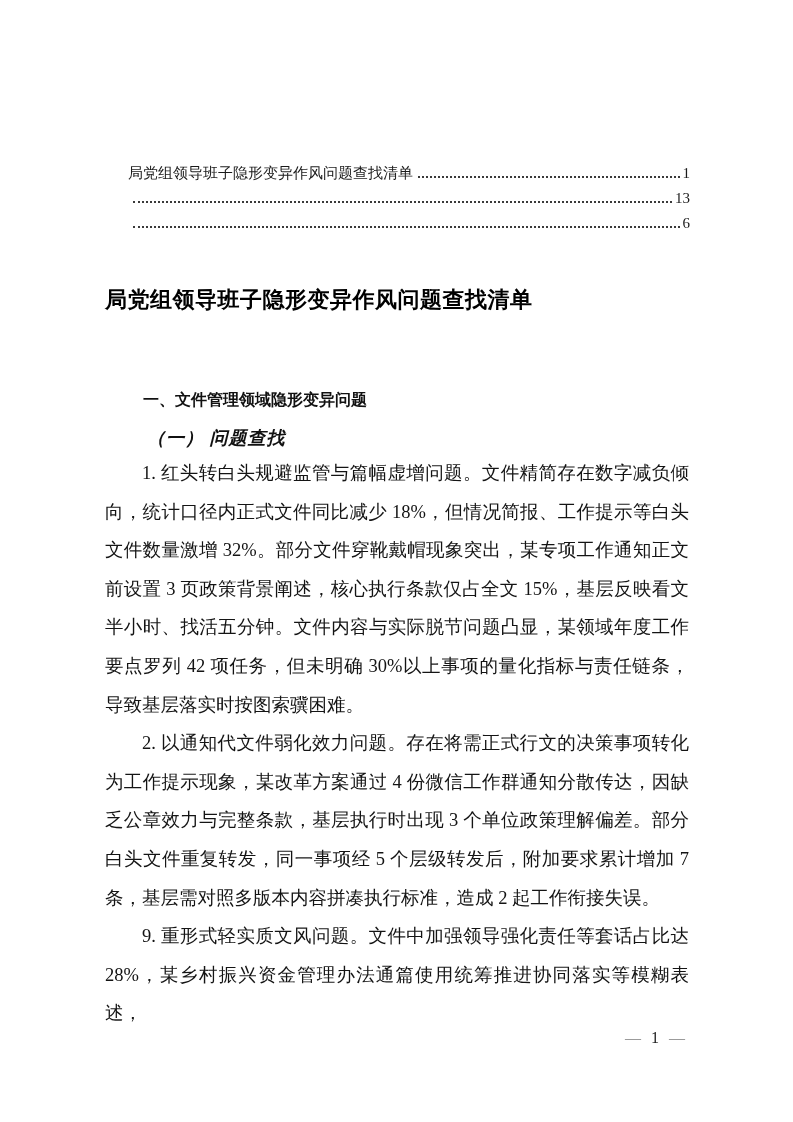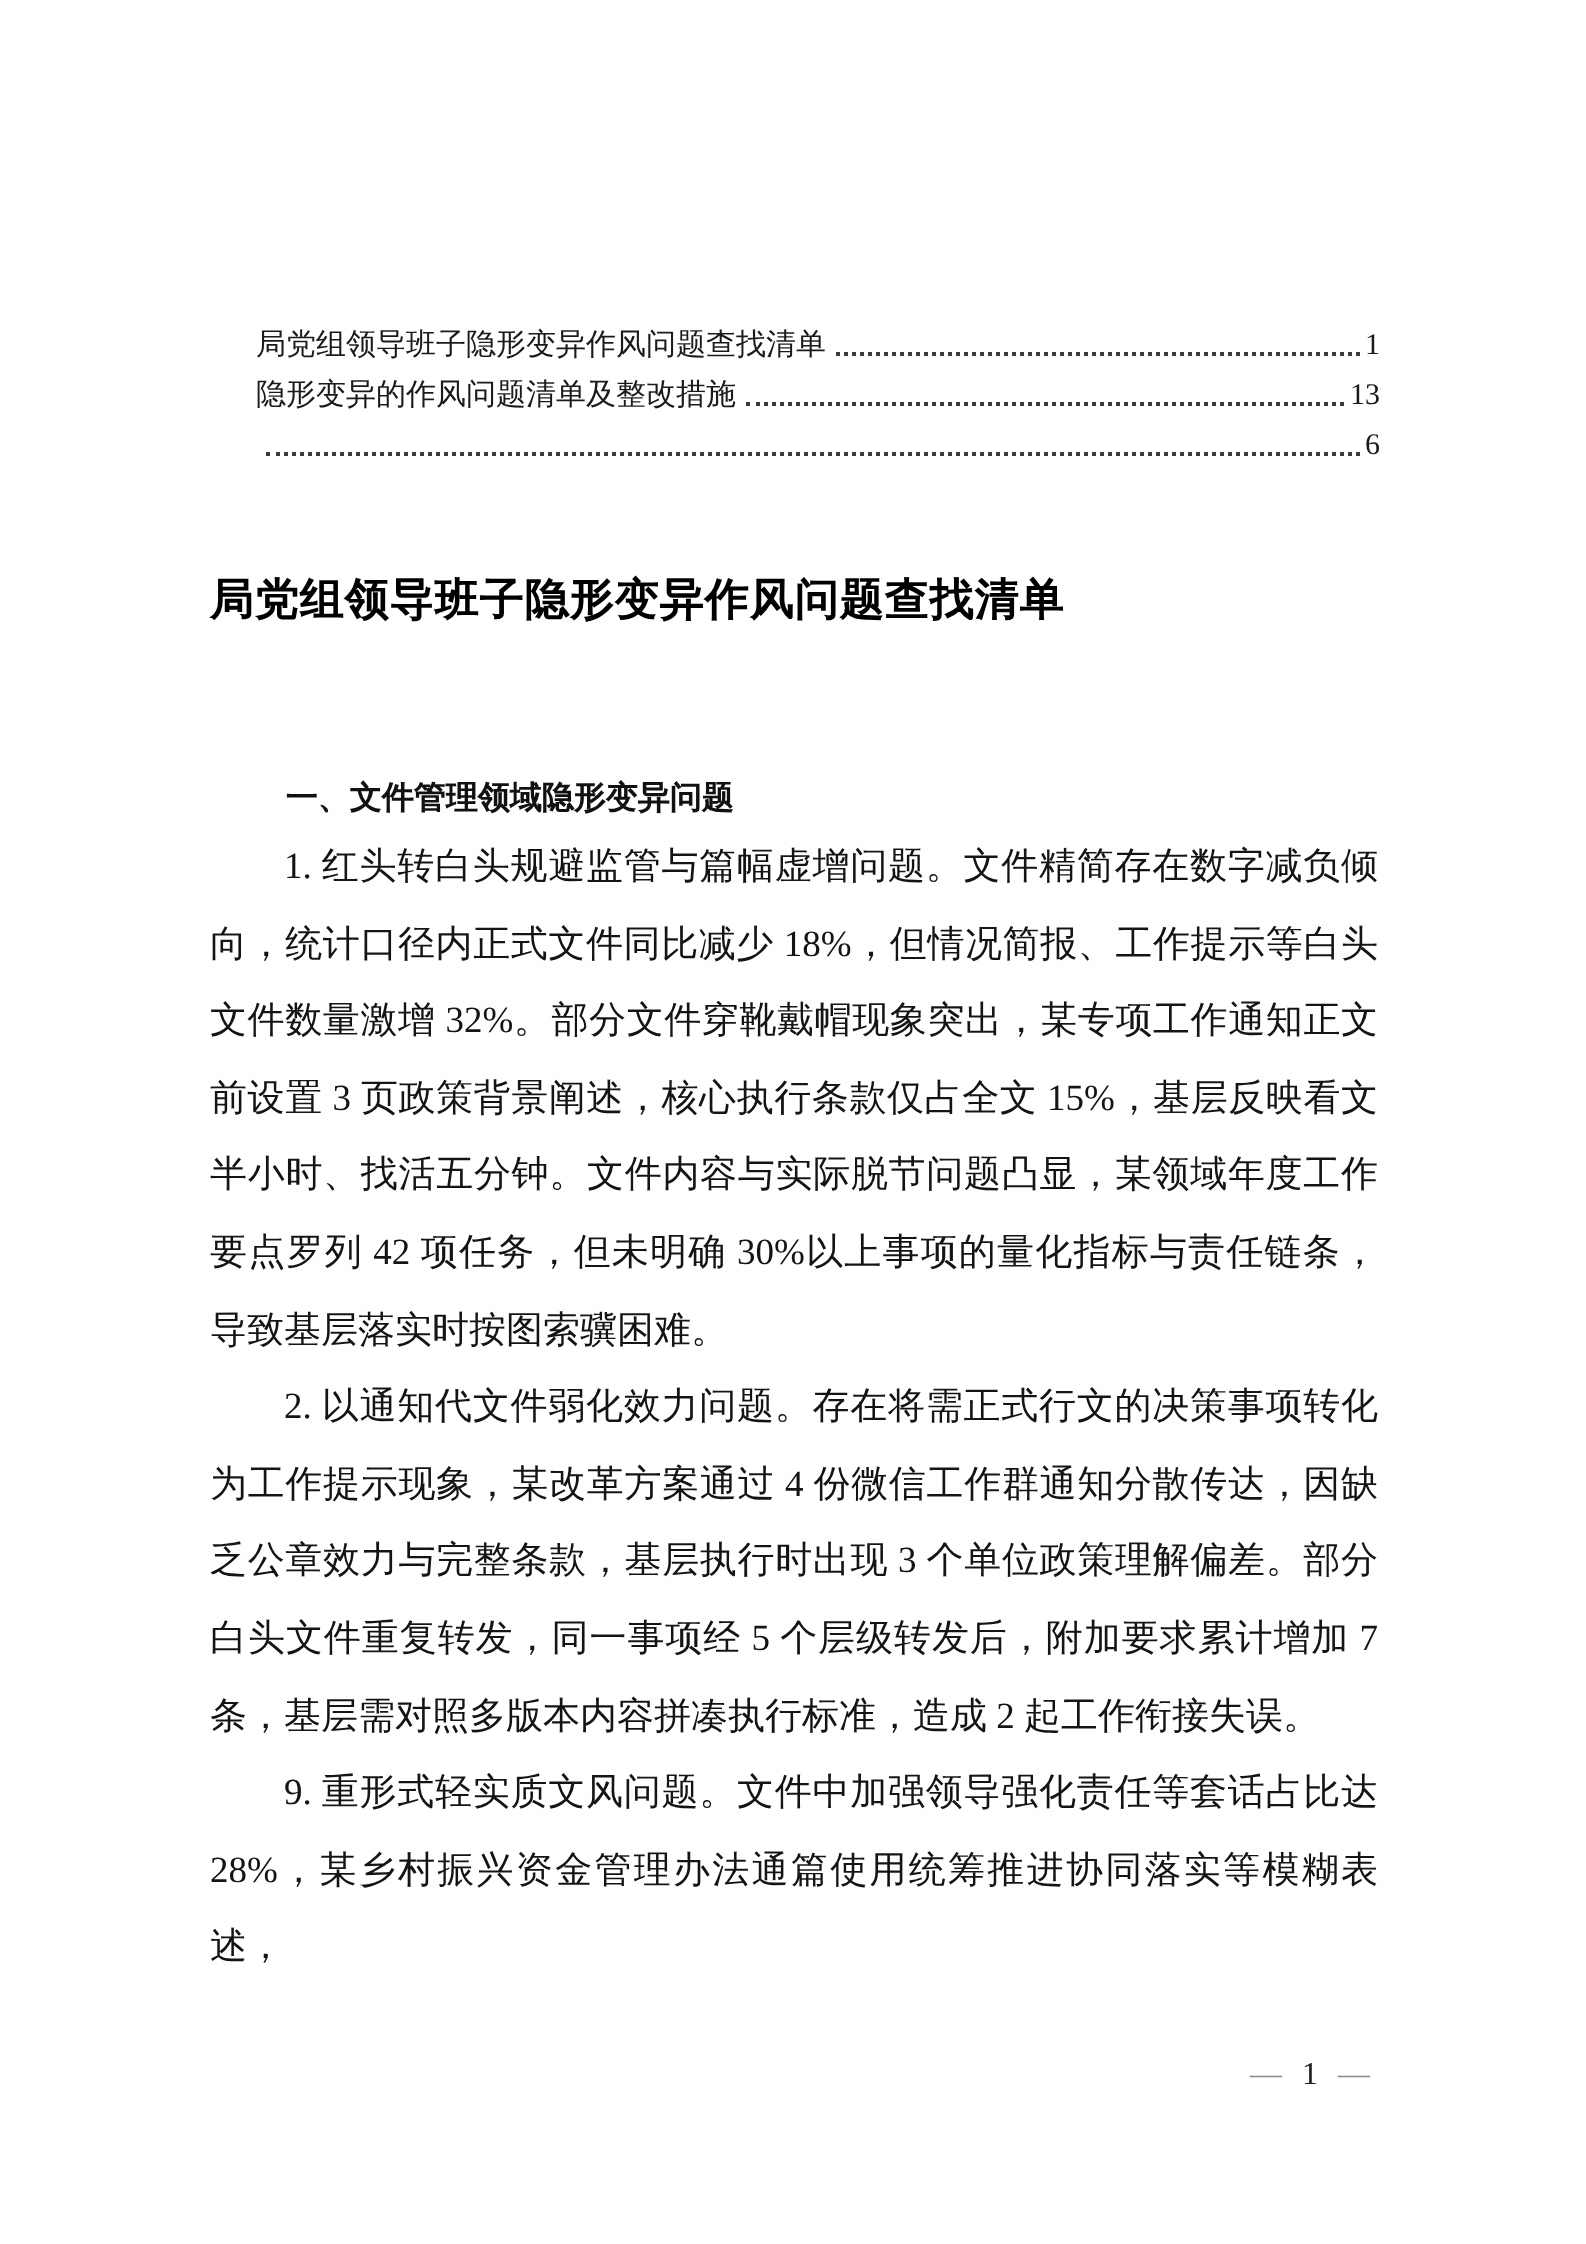--- a/index.html
+++ b/index.html
@@ -106,34 +106,34 @@
 
 <div class="page">
 
   <nav class="toc">
     <div class="toc-row">
       <span class="toc-title">局党组领导班子隐形变异作风问题查找清单</span>
       <span class="toc-dots"></span>
       <span class="toc-page">1</span>
     </div>
     <div class="toc-row">
-      <span class="toc-title">隐形变异的作风问题清单及整改措施</span>
       <span class="toc-dots"></span>
       <span class="toc-page">13</span>
     </div>
     <div class="toc-row">
       <span class="toc-dots"></span>
       <span class="toc-page">6</span>
     </div>
   </nav>
 
   <h1 class="doc-title">局党组领导班子隐形变异作风问题查找清单</h1>
 
   <main class="content">
     <h2 class="section-heading">一、文件管理领域隐形变异问题</h2>
+    <h3 class="subsection-heading">（一） 问题查找</h3>
     <div class="paragraphs">
       <p>1. 红头转白头规避监管与篇幅虚增问题。文件精简存在数字减负倾向，统计口径内正式文件同比减少 18%，但情况简报、工作提示等白头文件数量激增 32%。部分文件穿靴戴帽现象突出，某专项工作通知正文前设置 3 页政策背景阐述，核心执行条款仅占全文 15%，基层反映看文半小时、找活五分钟。文件内容与实际脱节问题凸显，某领域年度工作要点罗列 42 项任务，但未明确 30%以上事项的量化指标与责任链条，导致基层落实时按图索骥困难。</p>
       <p>2. 以通知代文件弱化效力问题。存在将需正式行文的决策事项转化为工作提示现象，某改革方案通过 4 份微信工作群通知分散传达，因缺乏公章效力与完整条款，基层执行时出现 3 个单位政策理解偏差。部分白头文件重复转发，同一事项经 5 个层级转发后，附加要求累计增加 7 条，基层需对照多版本内容拼凑执行标准，造成 2 起工作衔接失误。</p>
       <p>9. 重形式轻实质文风问题。文件中加强领导强化责任等套话占比达 28%，某乡村振兴资金管理办法通篇使用统筹推进协同落实等模糊表述，</p>
     </div>
   </main>
 
   <footer class="page-footer">
     <span class="dash">—</span><span class="num">1</span><span class="dash">—</span>
   </footer>

